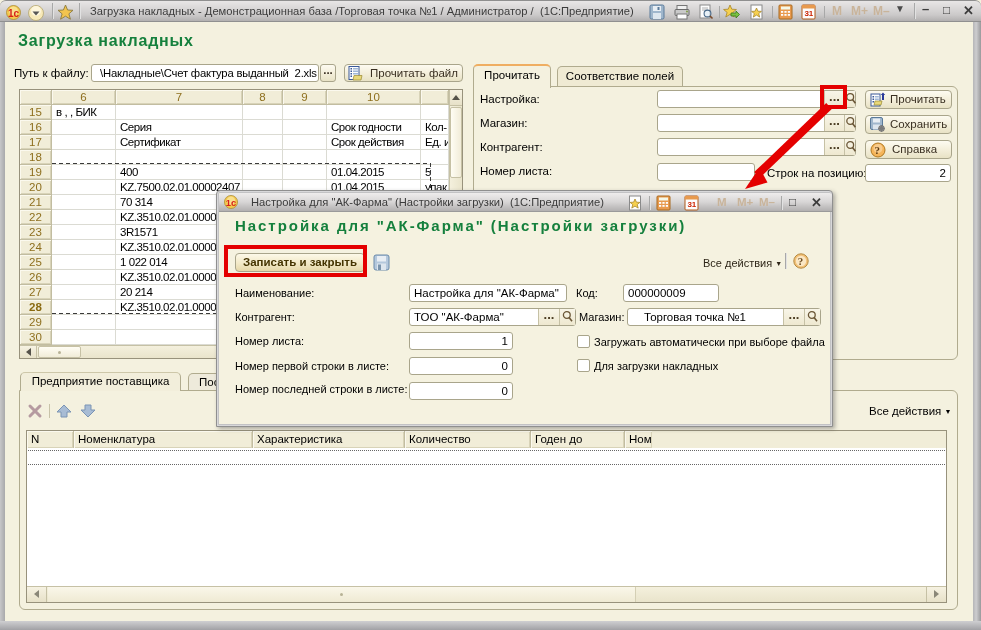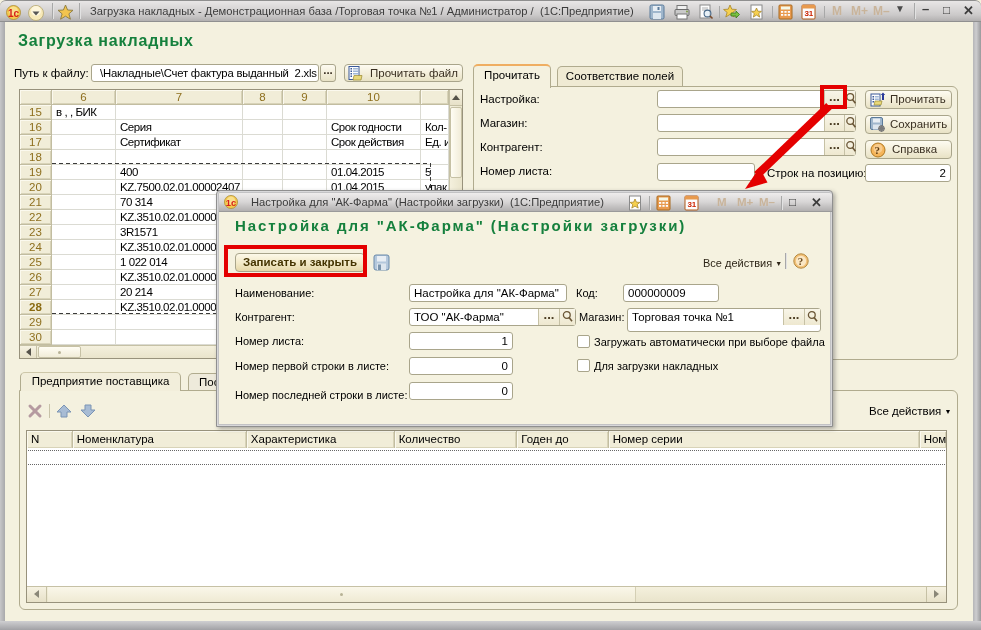--- a/index.html
+++ b/index.html
@@ -436,21 +436,20 @@
 </svg>
 <div class="abs lbl" style="left:869px;top:405px">Все действия <span style="font-size:7px;vertical-align:1px">▼</span></div>
 
 <div class="abs" style="left:26px;top:430px;width:921px;height:173px;border:1px solid #98927c;background:#fff">
  <div class="abs" style="left:0;top:0;width:919px;height:17px;background:#f1edd8;display:flex">
   <div class="bhcell" style="width:47px">N</div>
   <div class="bhcell" style="width:179px">Номенклатура</div>
   <div class="bhcell" style="width:152px">Характеристика</div>
   <div class="bhcell" style="width:126px">Количество</div>
   <div class="bhcell" style="width:94px">Годен до</div>
-  <div class="bhcell" style="width:320px">Номер серии</div>
   <div class="bhcell" style="width:27px;border-right:none">Номе</div>
  </div>
  <div class="abs" style="left:1px;top:19px;width:917px;height:15px;border-top:1px dotted #666;border-bottom:1px dotted #666"></div>
  <div class="abs" style="left:0;top:155px;width:919px;height:16px;background:linear-gradient(#f4f0dd,#e9e4cb);border-top:1px solid #c6c1a5">
   <div class="abs sbtn" style="left:0;top:0;width:20px;height:15px;border-right:1px solid #c6c1a5"><span class="arr" style="margin-top:3px;border-right:5px solid #8a8778;border-top:4px solid transparent;border-bottom:4px solid transparent"></span></div>
   <div class="abs" style="left:21px;top:0;width:588px;height:15px;background:linear-gradient(#faf7ea,#efead3);border-right:1px solid #d4cfb4">
         <span class="abs" style="left:292px;top:6px;width:3px;height:3px;border-radius:2px;background:#b8b296"></span>
       </div>
   <div class="abs sbtn" style="left:899px;top:0;width:20px;height:15px;border-left:1px solid #c6c1a5"><span class="arr" style="margin-top:3px;border-left:5px solid #8a8778;border-top:4px solid transparent;border-bottom:4px solid transparent"></span></div>
  </div>
@@ -517,36 +516,36 @@
  <div class="abs inp" style="left:406px;top:93px;width:96px;height:18px;line-height:16px;padding-left:4px">000000009</div>
  <div class="abs lbl" style="left:18px;top:120px">Контрагент:</div>
  <div class="abs inp" style="left:192px;top:117px;width:167px;height:18px;line-height:16px;padding-left:4px">ТОО "АК-Фарма"
   <div class="abs dots" style="left:128px;top:0;width:21px;height:16px;line-height:11px;font-weight:bold">...</div>
   <div class="abs dots" style="left:149px;top:0;width:16px;height:16px"><svg width="13" height="15" viewBox="0 0 13 15">
           <circle cx="5.8" cy="6" r="3.4" fill="none" stroke="#6a5636" stroke-width="1.3"></circle>
           <line x1="8.1" y1="8.6" x2="11" y2="12.2" stroke="#6a5636" stroke-width="1.6"></line>
         </svg></div>
  </div>
  <div class="abs lbl" style="left:362px;top:120px">Магазин:</div>
- <div class="abs inp" style="left:410px;top:117px;width:194px;height:24px;line-height:16px;padding-left:4px">Торговая точка №1
+ <div class="abs inp" style="left:410px;top:117px;width:194px;height:18px;line-height:16px;padding-left:16px">Торговая точка №1
   <div class="abs dots" style="left:155px;top:0;width:21px;height:16px;line-height:11px;font-weight:bold">...</div>
   <div class="abs dots" style="left:176px;top:0;width:16px;height:16px"><svg width="13" height="15" viewBox="0 0 13 15">
           <circle cx="5.8" cy="6" r="3.4" fill="none" stroke="#6a5636" stroke-width="1.3"></circle>
           <line x1="8.1" y1="8.6" x2="11" y2="12.2" stroke="#6a5636" stroke-width="1.6"></line>
         </svg></div>
  </div>
  <div class="abs lbl" style="left:18px;top:144px">Номер листа:</div>
  <div class="abs inp" style="left:192px;top:141px;width:104px;height:18px;line-height:16px;text-align:right;padding-right:4px">1</div>
  <div class="abs chk" style="left:360px;top:144px"></div>
  <div class="abs lbl" style="left:377px;top:145px">Загружать автоматически при выборе файла</div>
  <div class="abs lbl" style="left:18px;top:169px">Номер первой строки в листе:</div>
  <div class="abs inp" style="left:192px;top:166px;width:104px;height:18px;line-height:16px;text-align:right;padding-right:4px">0</div>
  <div class="abs chk" style="left:360px;top:168px"></div>
  <div class="abs lbl" style="left:377px;top:169px">Для загрузки накладных</div>
- <div class="abs lbl" style="left:18px;top:198px">Номер последней строки в листе:</div>
+ <div class="abs lbl" style="left:18px;top:192px">Номер последней строки в листе:</div>
  <div class="abs inp" style="left:192px;top:191px;width:104px;height:18px;line-height:16px;text-align:right;padding-right:4px">0</div>
 </div>
 
 <div class="abs" style="left:820px;top:85px;width:27px;height:24px;border:4px solid #e40000;z-index:12"></div>
 <div class="abs" style="left:224px;top:245px;width:143px;height:32px;border:4px solid #e40000;z-index:12"></div>
 <svg class="abs" style="left:700px;top:100px;z-index:12" width="160" height="100" viewBox="0 0 160 100">
  <line x1="129" y1="6" x2="57" y2="75" stroke="#e40000" stroke-width="8"></line>
  <polygon points="45,89 59.5,67.5 67.5,82.5" fill="#e40000"></polygon>
 </svg>
 

